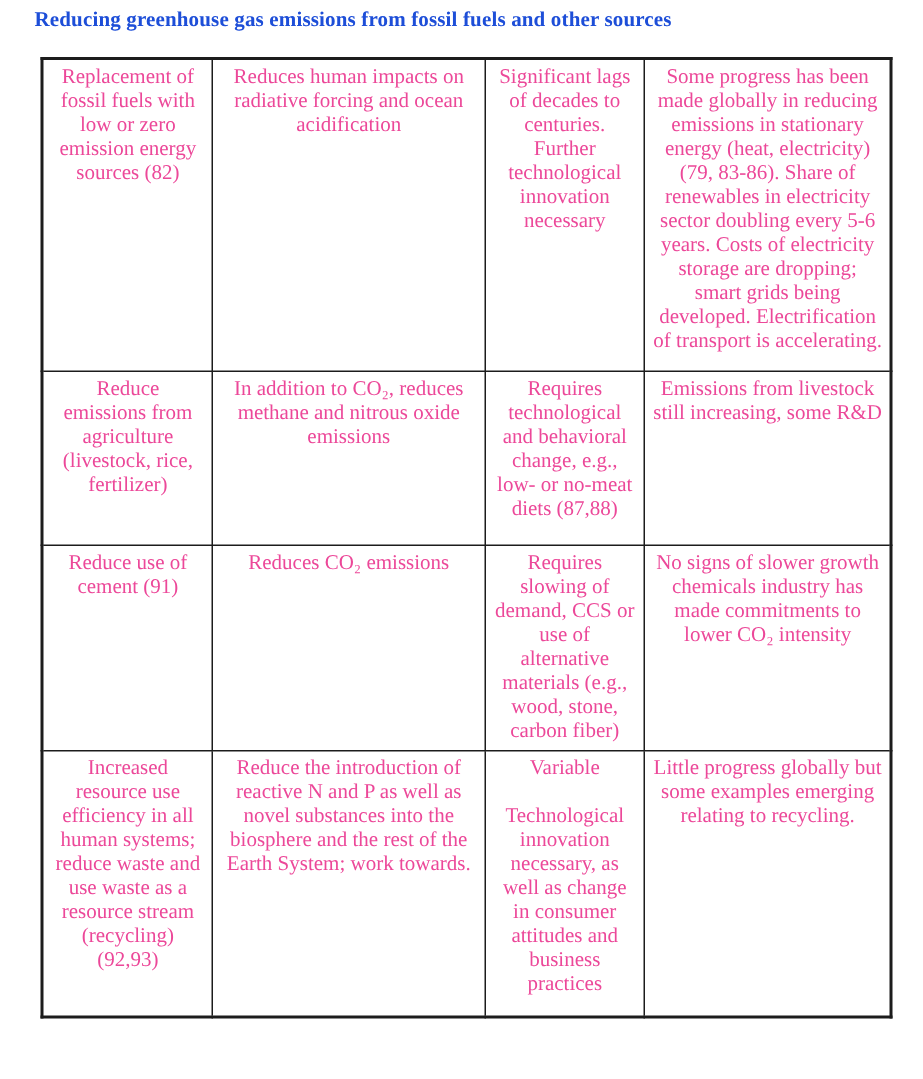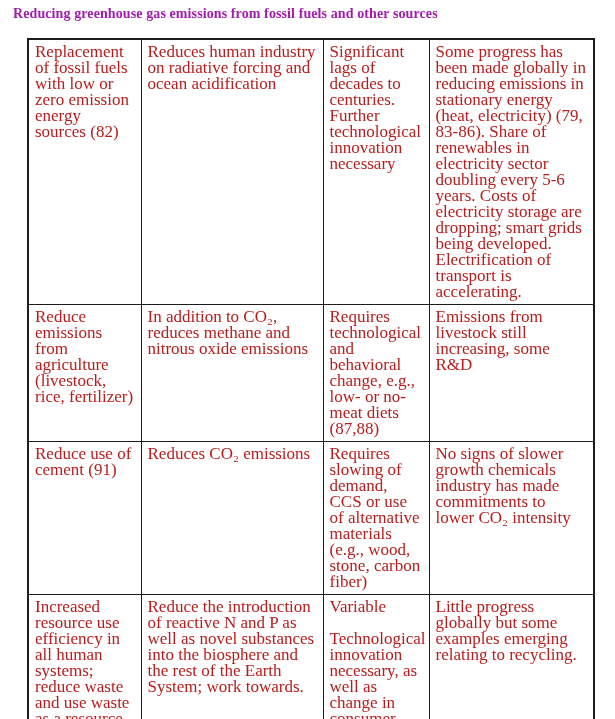--- a/index.html
+++ b/index.html
@@ -13,46 +13,47 @@
     overflow: hidden;
   }
   .page {
     position: relative;
     width: 615px;
     height: 719px;
     background: #ffffff;
   }
   .doc-title {
     position: absolute;
-    left: 13px;
+    left: 23px;
     top: 6px;
     font-size: 14px;
     font-weight: bold;
-    color: #a21caf;
+    color: #1d4ed8;
     white-space: nowrap;
     letter-spacing: 0.1px;
   }
   table.data-table {
     position: absolute;
     left: 27px;
     top: 38px;
     border-collapse: collapse;
     table-layout: fixed;
     width: 566px;
     background: #ffffff;
   }
   table.data-table td {
     border: 1px solid #1c1c1c;
     vertical-align: top;
     padding: 4px 5px 4px 6px;
-    font-size: 17px;
+    font-size: 14px;
     line-height: 16px;
-    color: #b91c1c;
+    color: #ec4899;
     white-space: pre-line;
     overflow: hidden;
+    text-align: center;
   }
   table.data-table {
     border: 2px solid #1c1c1c;
   }
   col.c1 { width: 113px; }
   col.c2 { width: 182px; }
   col.c3 { width: 106px; }
   col.c4 { width: 165px; }
   tr.r1 td { height: 199px; }
   tr.r2 td { height: 107px; }
@@ -70,21 +71,21 @@
   <table class="data-table">
     <colgroup>
       <col class="c1">
         <col class="c2">
         <col class="c3">
         <col class="c4">
     </colgroup>
     <tbody>
       <tr class="r1">
         <td>Replacement of fossil fuels with low or zero emission energy sources (82)</td>
-        <td>Reduces human industry on radiative forcing and ocean acidification</td>
+        <td>Reduces human impacts on radiative forcing and ocean acidification</td>
         <td>Significant lags of decades to centuries.
 Further technological innovation necessary</td>
         <td>Some progress has been made globally in reducing emissions in stationary energy (heat, electricity) (79, 83-86).  Share of renewables in electricity sector doubling every 5-6 years. Costs of electricity storage are dropping; smart grids being developed. Electrification of transport is accelerating.</td>
       </tr>
       <tr class="r2">
         <td>Reduce emissions from agriculture (livestock, rice, fertilizer)</td>
         <td>In addition to CO₂, reduces methane and nitrous oxide emissions</td>
         <td>Requires technological and behavioral change, e.g., low- or no-meat diets (87,88)</td>
         <td>Emissions from livestock still increasing, some R&amp;D</td>
       </tr>

